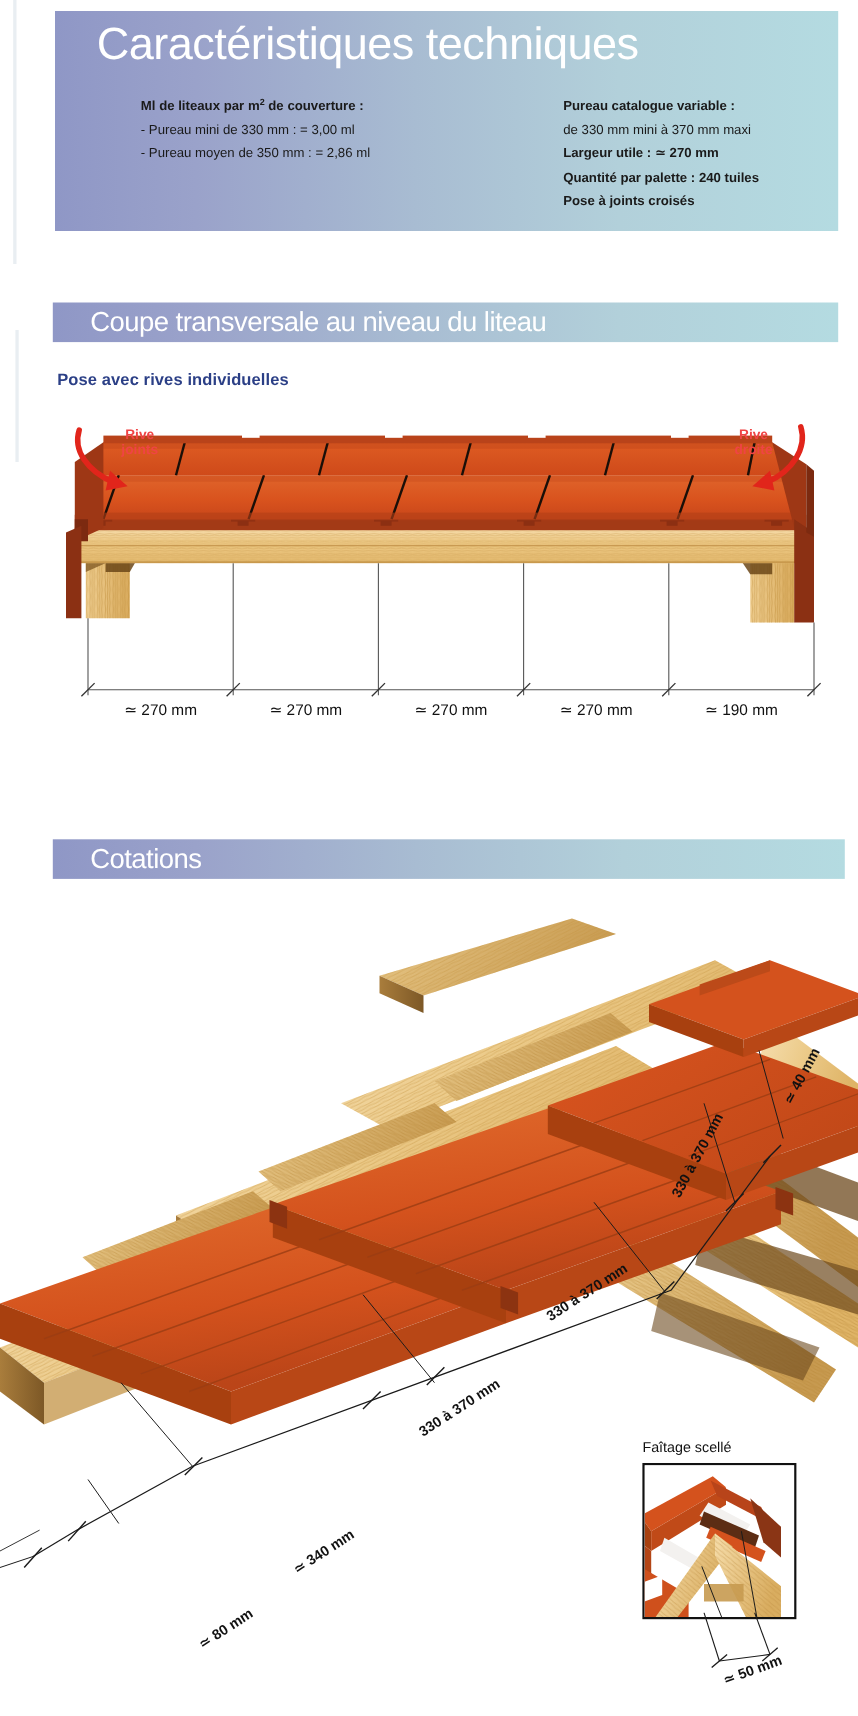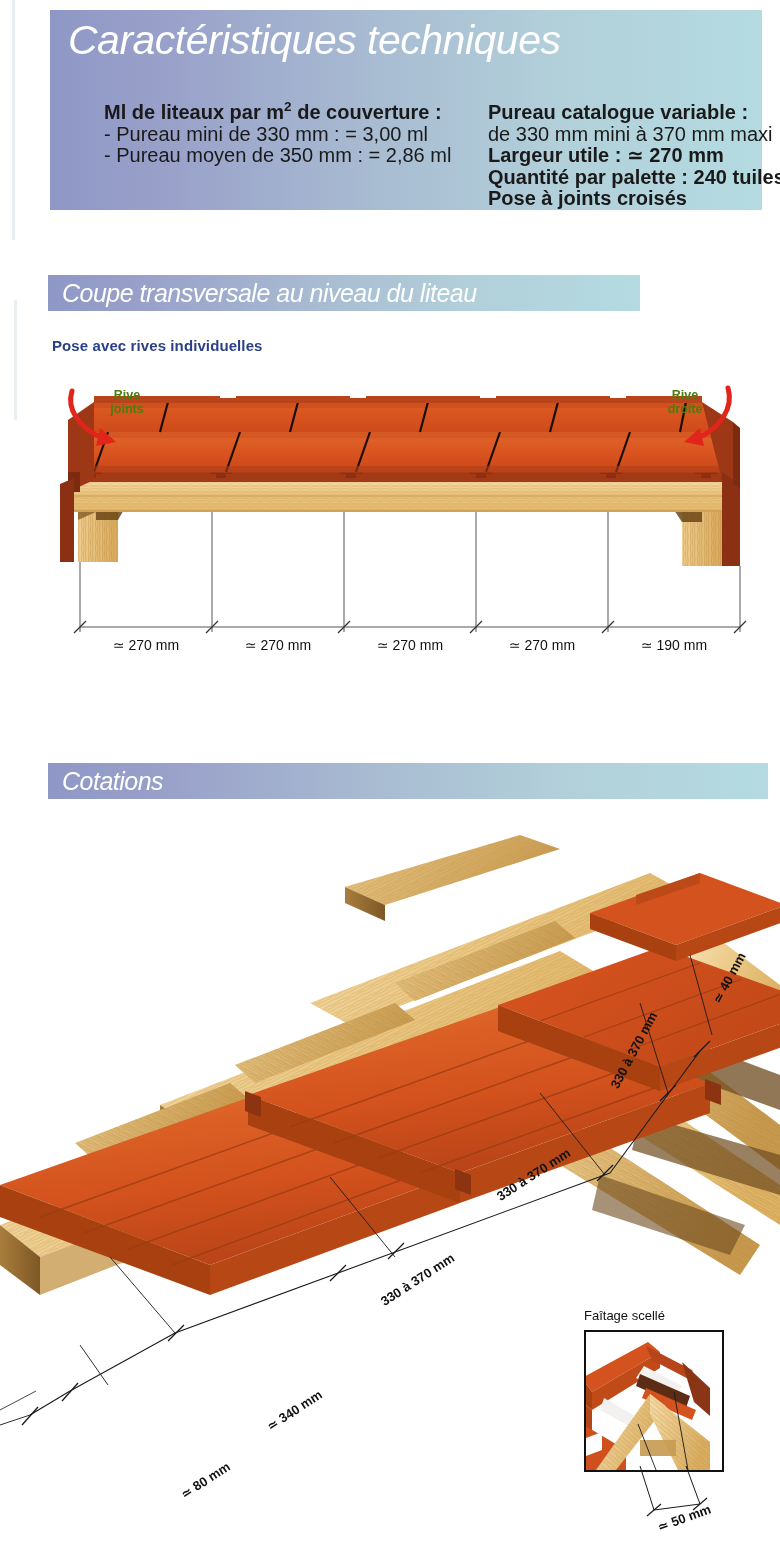--- a/index.html
+++ b/index.html
@@ -14,55 +14,56 @@
     font-family: "Liberation Sans", "DejaVu Sans", sans-serif;
     overflow: hidden;
   }
 
   
   .banner {
     position: absolute;
     background: linear-gradient(to right, #8f97c6 0%, #9aa2ca 18%, #a8bcd2 46%, #b2d0da 72%, #b4dbe1 100%);
   }
   .banner-title {
-    font-style: italic;
     color: #ffffff;
     font-weight: 400;
     letter-spacing: -0.5px;
     white-space: nowrap;
+    margin-left: 20px;
   }
 
   
   #spec-block {
     left: 50px; top: 10px; width: 712px; height: 200px;
   }
   #spec-title {
     position: absolute; left: 18px; top: 4px;
     font-size: 41px; line-height: 52px;
   }
   .spec-col {
-    position: absolute; top: 92px;
-    font-size: 20px;
+    position: absolute; top: 76px;
+    font-size: 12px;
     line-height: 21.5px;
     color: #1a1a1a;
+    margin-left: 24px;
   }
   #spec-col-left  { left: 54px; width: 380px; }
   #spec-col-right { left: 438px; width: 300px; }
   .spec-line { white-space: nowrap; }
   .spec-line.bold { font-weight: bold; }
   .spec-line sup { font-size: 0.68em; vertical-align: super; line-height: 0; }
 
   
   .page-rule {
     position: absolute; background: #e9eef2;
   }
 
   
   #coupe-block {
-    left: 48px; top: 275px; width: 592px; height: 36px;
+    left: 48px; top: 275px; width: 714px; height: 36px;
   }
   #coupe-title {
     position: absolute; left: 14px; top: 1px;
     font-size: 25px; line-height: 34px;
   }
   #coupe-sub {
     position: absolute; left: 52px; top: 337px;
     font-size: 15px; font-weight: bold; color: #2b3f86;
     letter-spacing: .1px;
   }
@@ -78,21 +79,21 @@
 
   
   .figure { position: absolute; }
   #fig-coupe    { left: 50px;  top: 380px;  width: 700px; height: 285px; }
   #fig-cotation { left: 0px;   top: 825px;  width: 780px; height: 730px; }
 
   .fig-label {
     position: absolute;
     font-size: 12.5px;
     font-weight: bold;
-    color: #4d7c0f;
+    color: #ef4444;
     line-height: 14px;
     text-align: center;
     white-space: nowrap;
   }
   .dim-label {
     position: absolute;
     font-size: 14px;
     color: #111;
     white-space: nowrap;
   }

